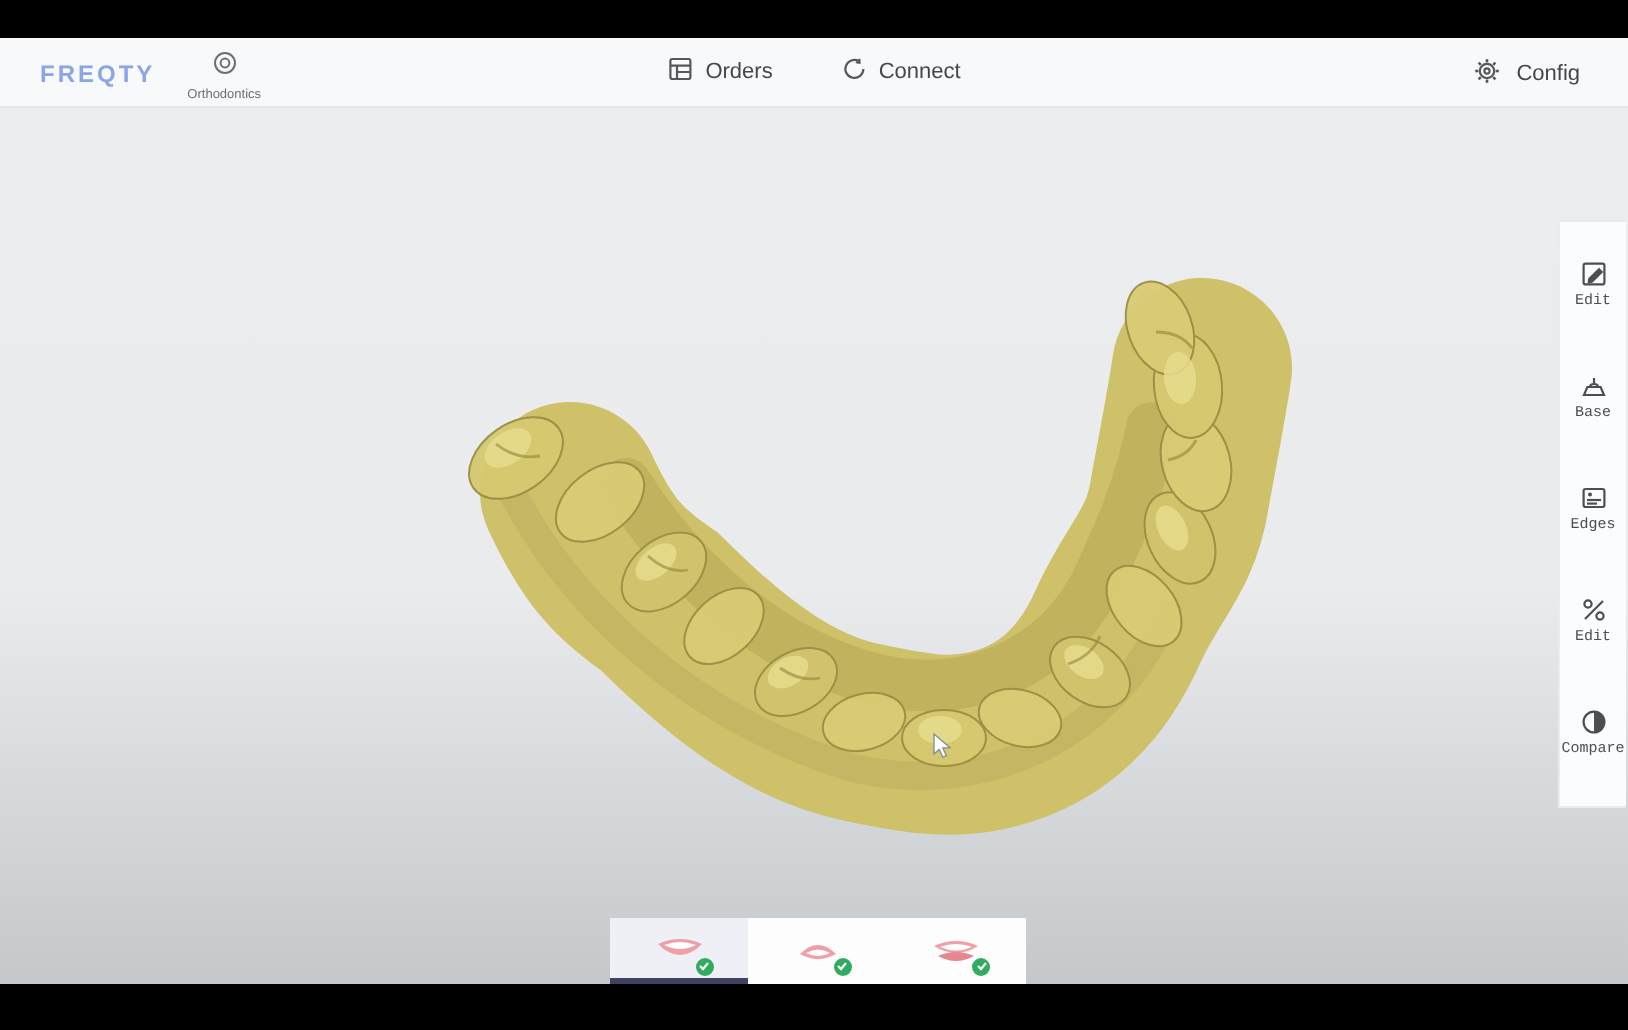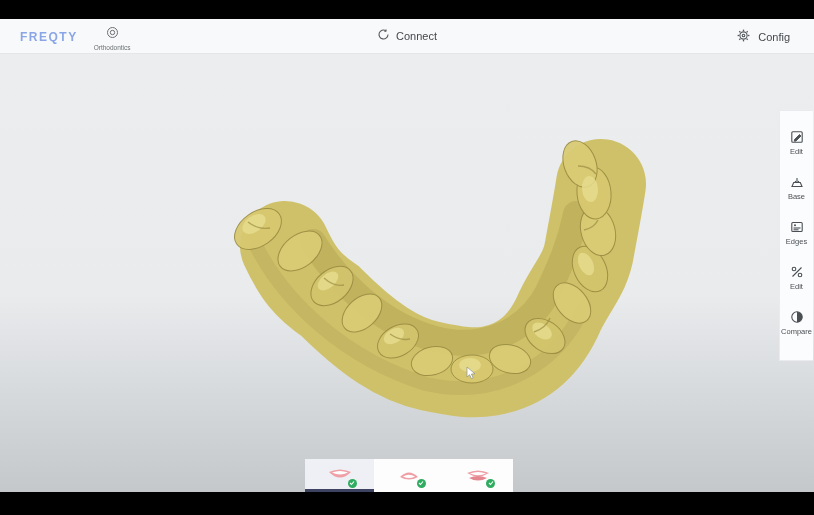--- a/index.html
+++ b/index.html
@@ -33,21 +33,21 @@
 
   
   .canvas { position:absolute; left:0; top:54px; width:814px; height:438px;
             background:linear-gradient(180deg,#ecedef 0%,#e9ebed 55%,#c4c8cb 100%); }
 
   .model-svg { position:absolute; left:228px; top:80px; }
 
   
   .tools { position:absolute; right:1px; top:56px; width:34px; padding:10px 0 14px;
            background:#fbfcfd; border:1px solid #e9ebee; border-right:none;
-           display:flex; flex-direction:column; align-items:flex-end; gap:0; }
+           display:flex; flex-direction:column; align-items:flex-end; gap:12px;font-family:Liberation Mono, monospace; }
   .tool { display:flex; flex-direction:column; align-items:center; gap:3px;
           padding:9px 0 10px; width:100%; cursor:pointer; }
   .tool-label { font-size:7.5px; color:#4b4f53; }
   .tool svg { display:block; }
 
   
   .thumbs { position:absolute; left:50%; bottom:0; transform:translateX(0); left:305px;
             width:208px; height:33px; background:#fdfdfe; display:flex; }
   .thumb { flex:1; position:relative; display:flex; align-items:center; justify-content:center;
            cursor:pointer; }
@@ -74,20 +74,31 @@
           <svg width="13" height="13" viewBox="0 0 13 13">
               <circle cx="6.5" cy="6.5" r="5" fill="none" stroke="#6b6f73" stroke-width="1"></circle>
               <circle cx="6.5" cy="6.5" r="2.2" fill="none" stroke="#6b6f73" stroke-width="1"></circle>
             </svg>
         </span>
         <span class="brand-sub">Orthodontics</span>
       </span>
     </div>
 
     <div class="nav">
+      <div class="nav-item">
+        <span>
+          <svg width="13" height="13" viewBox="0 0 13 13" fill="none" stroke="#55595d" stroke-width="1.1">
+              <rect x="1.5" y="1.5" width="10" height="10" rx="1"></rect>
+              <line x1="1.5" y1="4.8" x2="11.5" y2="4.8"></line>
+              <line x1="4.8" y1="4.8" x2="4.8" y2="11.5"></line>
+              <line x1="4.8" y1="8" x2="11.5" y2="8"></line>
+            </svg>
+        </span>
+        <span>Orders</span>
+      </div>
       <div class="nav-item">
         <span>
           <svg width="13" height="13" viewBox="0 0 13 13" fill="none" stroke="#55595d" stroke-width="1.1">
               <path d="M11 6.5 A4.5 4.5 0 1 1 8.8 2.6"></path>
               <path d="M9 1.4 L9.1 3.4 L7.2 3.1" stroke-width="1"></path>
             </svg>
         </span>
         <span>Connect</span>
       </div>
     </div>

